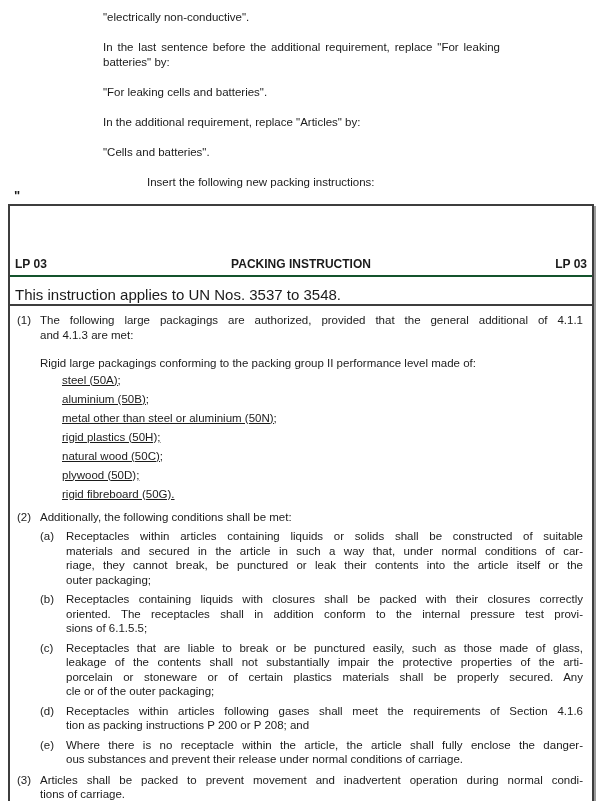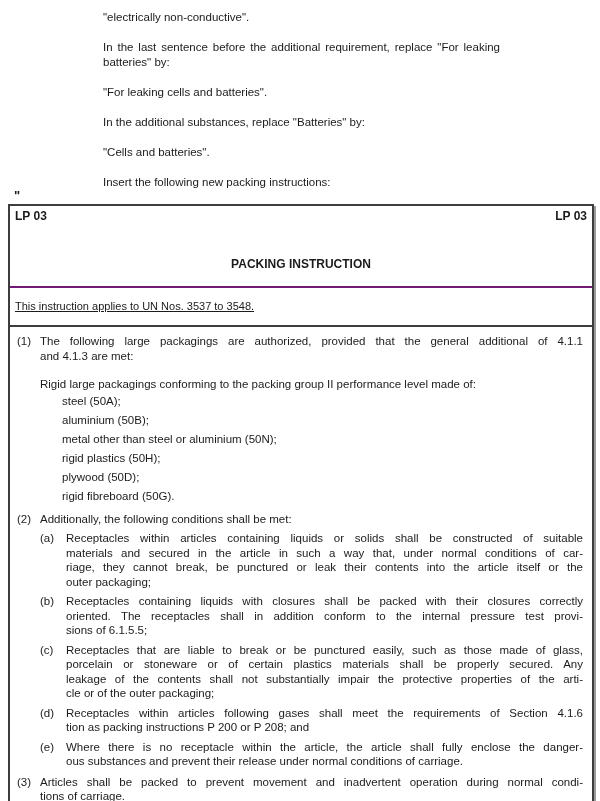--- a/index.html
+++ b/index.html
@@ -13,21 +13,21 @@
   .page { position: relative; padding-top: 10px; width: 600px; }
 
   
   .amend {
     margin-left: 103px;
     width: 397px;
     font-size: 11.5px;
     line-height: 15px;
   }
   .amend .para { margin: 0 0 15px 0; }
-  .amend .para:last-child { margin-bottom: 0; }
+  .amend .para:last-child { margin-bottom: 0; margin-left: 44px; }
 
   
   .jl { text-align: justify; text-align-last: justify; }
   
   .ll { text-align: left; }
 
   .openq {
     margin: 1px 0 0 14px;
     height: 13px;
     font-size: 13px;
@@ -37,52 +37,51 @@
 
   
   .lp-table {
     margin: 0 6px 0 8px;
     border: 2px solid #3d3d3d;
     box-shadow: 2px 2px 0 #9b9b9b;
     background: #fff;
   }
   .lp-header {
     display: flex;
-    align-items: flex-start;
+    align-items: flex-end;
     font-weight: bold;
     font-size: 12px;
     line-height: 14px;
-    padding: 3px 5px 15px 5px;
-    border-bottom: 2px solid #701a75;
+    padding: 3px 5px 4px 5px;
+    border-bottom: 2px solid #14532d;
   }
   .lp-header .side { width: 90px; flex: none; }
   .lp-header .side.right { text-align: right; }
   .lp-header .mid { flex: 1; text-align: center; margin-top: 48px; }
 
   .lp-applies {
-    font-size: 11px;
+    font-size: 15px;
     line-height: 14px;
-    padding: 11px 5px 12px 5px;
+    padding: 11px 5px 2px 5px;
     border-bottom: 2px solid #3d3d3d;
-    text-decoration: underline;
   }
 
   .lp-body {
     font-size: 11.5px;
     line-height: 14.5px;
     padding: 7px 9px 5px 7px;
   }
   .item { display: flex; margin-bottom: 6px; }
   .item:last-child { margin-bottom: 0; }
   .item .num { width: 23px; flex: none; }
   .item .content { flex: 1; min-width: 0; }
 
   .intro-line { margin-top: 14px; }
   .mats { margin-left: 22px; }
-  .mat { line-height: 19px; }
+  .mat { line-height: 19px; text-decoration: underline; }
 
   .sub { display: flex; margin-top: 5px; }
   .sub .lbl { width: 26px; flex: none; }
   .sub .stext { flex: 1; min-width: 0; }
 
   .closeq {
     text-align: right;
     margin: 1px 8px 0 0;
     font-size: 13px;
     font-weight: bold;
@@ -94,21 +93,21 @@
 
 <div class="page">
 
   <div class="amend">
     <div class="para ll">"electrically non-conductive".</div>
     <div class="para">
       <div class="jl">In the last sentence before the additional requirement, replace "For leaking</div>
       <div class="ll">batteries" by:</div>
     </div>
     <div class="para ll">"For leaking cells and batteries".</div>
-    <div class="para ll">In the additional substances, replace "Batteries" by:</div>
+    <div class="para ll">In the additional requirement, replace "Articles" by:</div>
     <div class="para ll">"Cells and batteries".</div>
     <div class="para ll">Insert the following new packing instructions:</div>
   </div>
 
   <div class="openq">"</div>
 
   <div class="lp-table">
 
     <div class="lp-header">
       <span class="side">LP 03</span>
@@ -124,20 +123,21 @@
         <span class="num">(1)</span>
         <div class="content">
           <div class="jl">The following large packagings are authorized, provided that the general additional of 4.1.1</div>
           <div class="ll">and 4.1.3 are met:</div>
           <div class="ll intro-line">Rigid large packagings conforming to the packing group II performance level made of:</div>
           <div class="mats">
             <div class="mat ll">steel (50A);</div>
             <div class="mat ll">aluminium (50B);</div>
             <div class="mat ll">metal other than steel or aluminium (50N);</div>
             <div class="mat ll">rigid plastics (50H);</div>
+            <div class="mat ll">natural wood (50C);</div>
             <div class="mat ll">plywood (50D);</div>
             <div class="mat ll">rigid fibreboard (50G).</div>
           </div>
         </div>
       </div>
 
       <div class="item">
         <span class="num">(2)</span>
         <div class="content">
           <div class="ll">Additionally, the following conditions shall be met:</div>
@@ -158,22 +158,22 @@
               <div class="jl">Receptacles containing liquids with closures shall be packed with their closures correctly</div>
               <div class="jl">oriented. The receptacles shall in addition conform to the internal pressure test provi-</div>
               <div class="ll">sions of 6.1.5.5;</div>
             </div>
           </div>
 
           <div class="sub">
             <span class="lbl">(c)</span>
             <div class="stext">
               <div class="jl">Receptacles that are liable to break or be punctured easily, such as those made of glass,</div>
+              <div class="jl">leakage of the contents shall not substantially impair the protective properties of the arti-</div>
               <div class="jl">porcelain or stoneware or of certain plastics materials shall be properly secured. Any</div>
-              <div class="jl">leakage of the contents shall not substantially impair the protective properties of the arti-</div>
               <div class="ll">cle or of the outer packaging;</div>
             </div>
           </div>
 
           <div class="sub">
             <span class="lbl">(d)</span>
             <div class="stext">
               <div class="jl">Receptacles within articles following gases shall meet the requirements of Section 4.1.6</div>
               <div class="ll">tion as packing instructions P 200 or P 208; and</div>
             </div>

